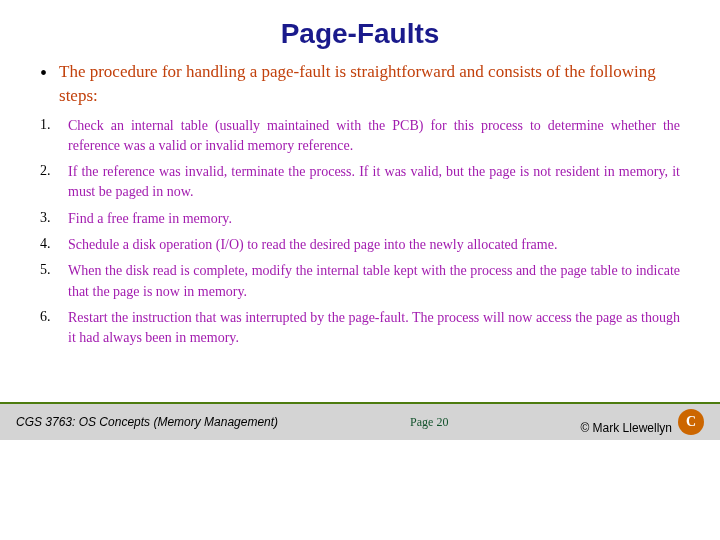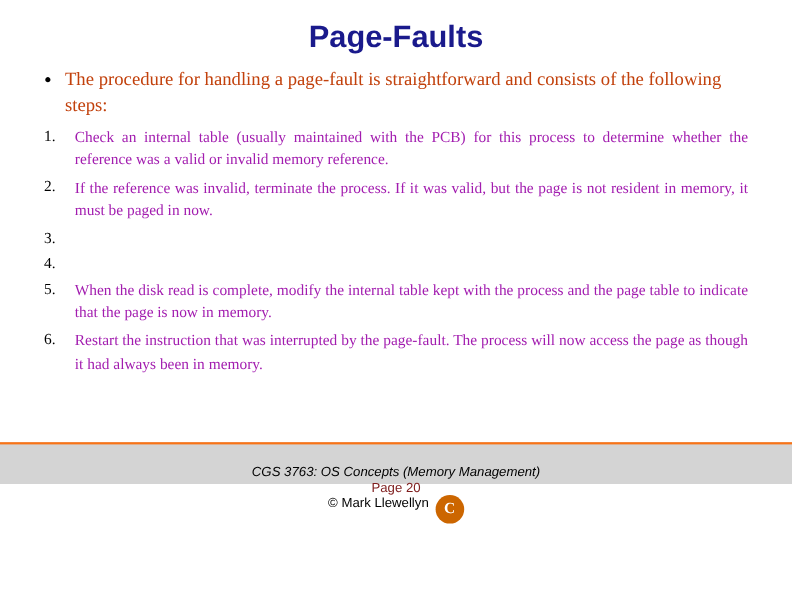--- a/index.html
+++ b/index.html
@@ -69,42 +69,41 @@
     }
     .item-text {
       font-size: 14px;
       color: #a21caf;
       line-height: 1.45;
       font-family: Times New Roman, serif;
       text-align: justify;
     }
     .footer {
       background: #d4d4d4;
-      border-top: 2px solid #f97316;
+      border-top: 2px solid #4d7c0f;
       height: 32px;
       display: flex;
       align-items: center;
       padding: 18px 16px;
       justify-content: space-between;
-      flex-direction: column;
     }
     .footer-left {
       font-size: 12px;
       font-style: italic;
       color: #000;
       font-family: Arial, sans-serif;
     }
     .footer-center {
       font-size: 12px;
-      color: #7f1d1d;
-      font-family: Liberation Sans, sans-serif;
+      color: #14532d;
+      font-family: Liberation Serif, serif;
     }
     .footer-right {
       display: flex;
-      align-items: flex-start;
+      align-items: flex-end;
       gap: 6px;
     }
     .footer-right-text {
       font-size: 12px;
       color: #000;
       font-family: Arial, sans-serif;
     }
     .logo {
       width: 26px;
       height: 26px;
@@ -136,23 +135,25 @@
     <div class="numbered-item">
           <span class="num">1.</span>
           <span class="item-text">Check an internal table (usually maintained with the PCB) for this process to determine whether the reference was a valid or invalid memory reference.</span>
         </div>
         <div class="numbered-item">
           <span class="num">2.</span>
           <span class="item-text">If the reference was invalid, terminate the process.  If it was valid, but the page is not resident in memory, it must be paged in now.</span>
         </div>
         <div class="numbered-item">
           <span class="num">3.</span>
+          <span class="item-text">Find a free frame in memory.</span>
         </div>
         <div class="numbered-item">
           <span class="num">4.</span>
+          <span class="item-text">Schedule a disk operation (I/O) to read the desired page into the newly allocated frame.</span>
         </div>
         <div class="numbered-item">
           <span class="num">5.</span>
           <span class="item-text">When the disk read is complete, modify the internal table kept with the process and the page table to indicate that the page is now in memory.</span>
         </div>
         <div class="numbered-item">
           <span class="num">6.</span>
           <span class="item-text">Restart the instruction that was interrupted by the page-fault.  The process will now access the page as though it had always been in   memory.</span>
         </div>
       </div>

